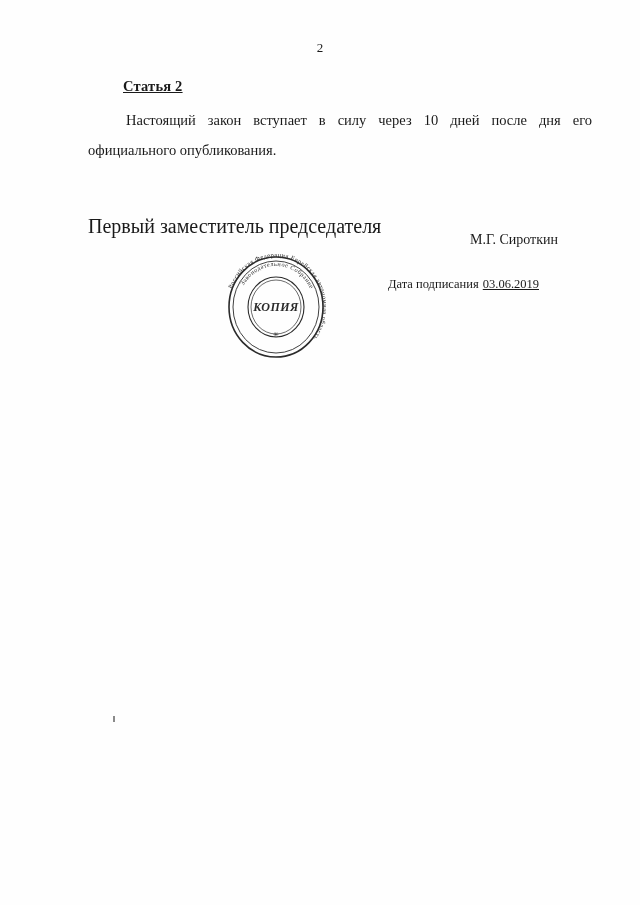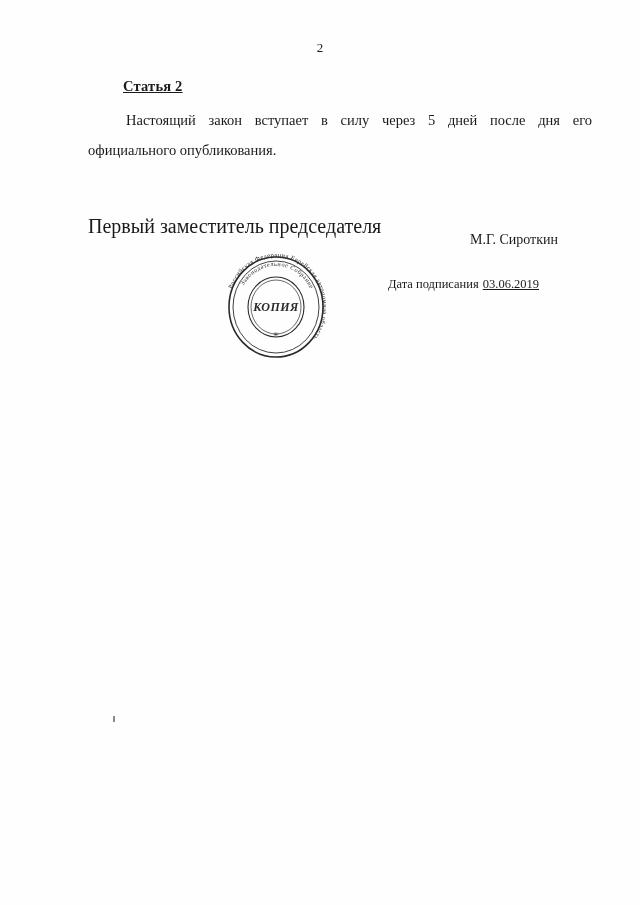--- a/index.html
+++ b/index.html
@@ -132,21 +132,21 @@
 </style>
 </head>
 <body>
 
 <div class="page">
 
   <div class="page-number">2</div>
 
   <div class="article-heading">Статья 2</div>
 
-  <div class="body-paragraph">Настоящий закон вступает в силу через 5 дней после дня его официального опубликования.</div>
+  <div class="body-paragraph">Настоящий закон вступает в силу через 10 дней после дня его официального опубликования.</div>
 
   <div class="signature-block">
     <div>Первый заместитель председателя</div>
   </div>
 
   <div class="signatory-name">М.Г. Сироткин</div>
 
 
   <div class="date-signed">
     <span>Дата подписания</span><span class="date-value">03.06.2019</span>

